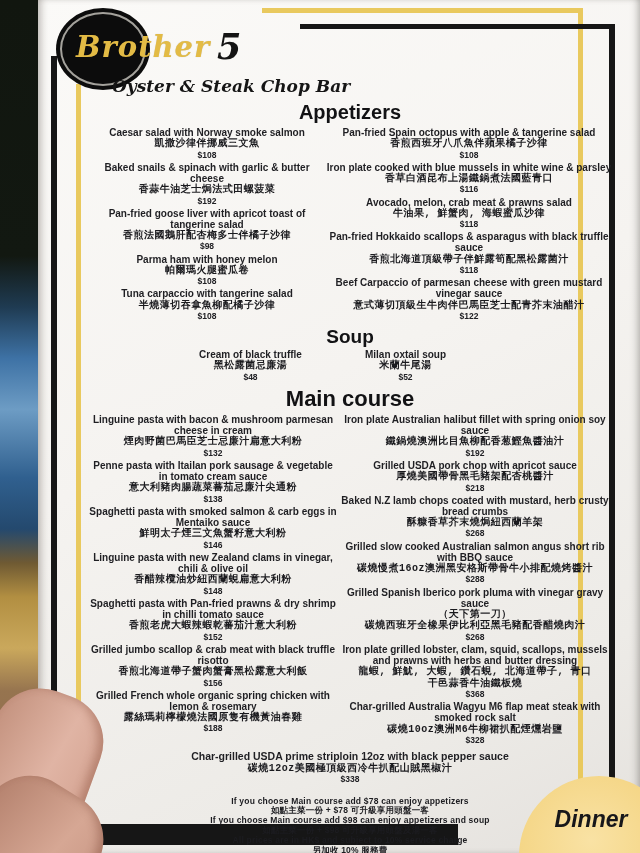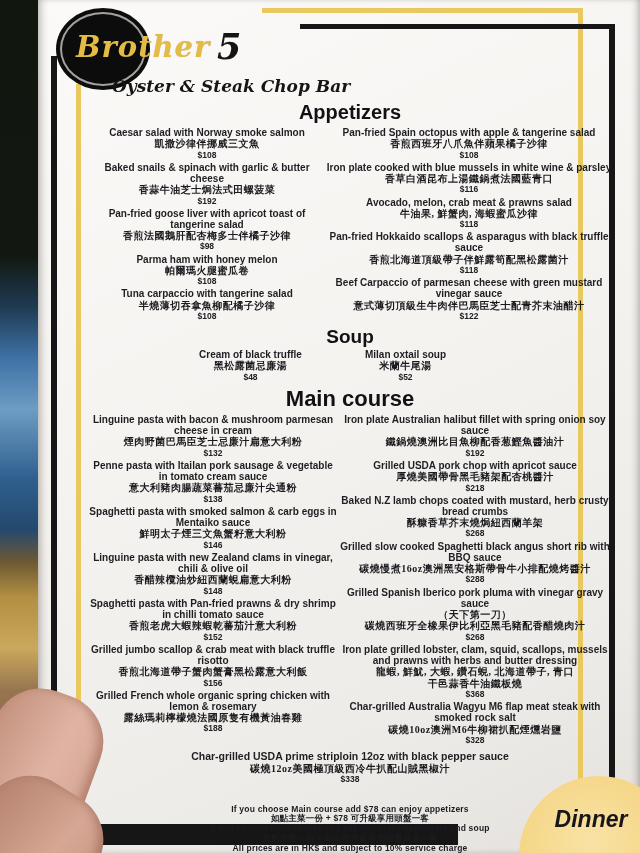--- a/index.html
+++ b/index.html
@@ -48,23 +48,23 @@
   .cols{display:flex;align-items:flex-start;text-align:center;}
   .app-left{width:238px;}
   .app-right{width:286px;}
   .main-left{width:250px;}
   .main-right{width:274px;}
   .soup-cols{width:310px;margin-left:85px;}
   .soup-cols > .mi{flex:1;}
   .mi{margin-bottom:2px;}
   .mi-en{font-size:10px;font-weight:700;line-height:1.12;}
   .mi-zh{font-size:10px;line-height:1.14;letter-spacing:.5px;
-    font-family:Liberation Serif, serif;font-weight:600;color:#1a1a1e;}
+    font-family:Liberation Mono, monospace;font-weight:600;color:#1a1a1e;}
   .mi-price{font-size:8.5px;font-weight:700;line-height:1.2;color:#212125;}
-  .featured{margin-top:4px;margin-bottom:20px;}
+  .featured{margin-top:4px;margin-bottom:12px;}
   .featured .mi-en{font-size:10.5px;}
   .footer{margin-top:7px;}
   .note{font-size:8.5px;font-weight:700;line-height:1.16;letter-spacing:.2px;color:#1c1c20;}
   
   .badge{position:absolute;left:519px;top:776px;width:160px;height:160px;border-radius:50%;
     background:radial-gradient(circle at 45% 40%,#f9e2a4,#f3d27d 75%);z-index:20;}
   .badge-label{position:absolute;top:30px;left:0;right:16px;text-align:center;
     font-size:23px;font-weight:700;font-style:italic;color:#17171a;}
   
   .finger{position:absolute;z-index:50;border-radius:48px;}
@@ -264,21 +264,21 @@
           </div>
 
           <div class="mi">
             <div class="mi-en">Baked N.Z lamb chops coated with mustard, herb crusty bread crumbs</div>
             <div class="mi-zh">酥糠香草芥末燒焗紐西蘭羊架</div>
 
             <div class="mi-price">$268</div>
           </div>
 
           <div class="mi">
-            <div class="mi-en">Grilled slow cooked Spaghetti black angus short rib with BBQ sauce</div>
+            <div class="mi-en">Grilled slow cooked Australian salmon angus short rib with BBQ sauce</div>
             <div class="mi-zh">碳燒慢煮16oz澳洲黑安格斯帶骨牛小排配燒烤醬汁</div>
 
             <div class="mi-price">$288</div>
           </div>
 
           <div class="mi">
             <div class="mi-en">Grilled Spanish Iberico pork pluma with vinegar gravy sauce</div>
             <div class="mi-zh">（天下第一刀）</div>
             <div class="mi-zh">碳燒西班牙全橡果伊比利亞黑毛豬配香醋燒肉汁</div>
             <div class="mi-price">$268</div>

